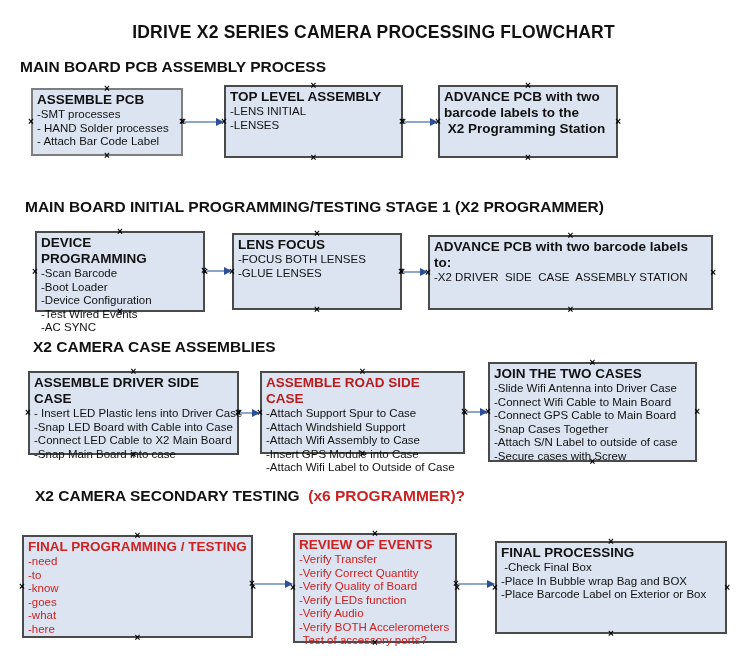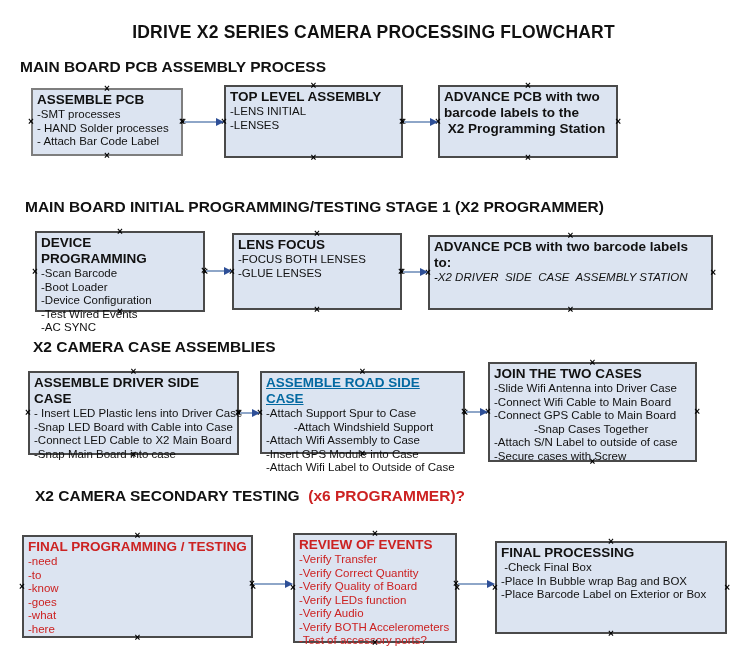--- a/index.html
+++ b/index.html
@@ -102,21 +102,21 @@
         <div class="node-item" style="color: rgb(17, 17, 17);">-GLUE LENSES</div>
       </div>
       <div class="handle h-top" style="color: rgb(0, 0, 0);">×</div>
       <div class="handle h-bottom" style="color: rgb(0, 0, 0);">×</div>
       <div class="handle h-left" style="color: rgb(0, 0, 0);">×</div>
       <div class="handle h-right" style="color: rgb(0, 0, 0);">×</div>
     </div>
     <div class="node" style="left: 428px; top: 235px; width: 285px; height: 75px; background: rgb(220, 228, 241); border-color: rgb(74, 74, 74);">
       <div class="node-title" style="color: rgb(17, 17, 17);">ADVANCE PCB with two barcode labels to:</div>
       <div class="node-items">
-        <div class="node-item" style="color: rgb(17, 17, 17); font-style: italic;">-X2 DRIVER  SIDE  CASE  ASSEMBLY STATION</div>
+        <div class="node-item" style="color: rgb(17, 17, 17);">-X2 DRIVER  SIDE  CASE  ASSEMBLY STATION</div>
       </div>
       <div class="handle h-top" style="color: rgb(0, 0, 0);">×</div>
       <div class="handle h-bottom" style="color: rgb(0, 0, 0);">×</div>
       <div class="handle h-left" style="color: rgb(0, 0, 0);">×</div>
       <div class="handle h-right" style="color: rgb(0, 0, 0);">×</div>
     </div>
     <div class="section-header" style="left: 33px; top: 338px;"><span style="color: rgb(17, 17, 17);">X2 CAMERA CASE ASSEMBLIES</span></div>
     <div class="node" style="left: 28px; top: 371px; width: 211px; height: 84px; background: rgb(220, 228, 241); border-color: rgb(74, 74, 74);">
       <div class="node-title" style="color: rgb(17, 17, 17);">ASSEMBLE DRIVER SIDE CASE</div>
       <div class="node-items">
@@ -124,40 +124,40 @@
         <div class="node-item" style="color: rgb(17, 17, 17);">-Snap LED Board with Cable into Case</div>
         <div class="node-item" style="color: rgb(17, 17, 17);">-Connect LED Cable to X2 Main Board</div>
         <div class="node-item" style="color: rgb(17, 17, 17);">-Snap Main Board into case</div>
       </div>
       <div class="handle h-top" style="color: rgb(0, 0, 0);">×</div>
       <div class="handle h-bottom" style="color: rgb(0, 0, 0);">×</div>
       <div class="handle h-left" style="color: rgb(0, 0, 0);">×</div>
       <div class="handle h-right" style="color: rgb(0, 0, 0);">×</div>
     </div>
     <div class="node" style="left: 260px; top: 371px; width: 205px; height: 83px; background: rgb(220, 228, 241); border-color: rgb(74, 74, 74);">
-      <div class="node-title" style="color: #0369a1; text-decoration: underline;">ASSEMBLE ROAD SIDE CASE</div>
+      <div class="node-title" style="color: #b91c1c;">ASSEMBLE ROAD SIDE CASE</div>
       <div class="node-items">
         <div class="node-item" style="color: rgb(17, 17, 17);">-Attach Support Spur to Case</div>
-        <div class="node-item" style="color: rgb(17, 17, 17); text-align: center;">-Attach Windshield Support</div>
+        <div class="node-item" style="color: rgb(17, 17, 17);">-Attach Windshield Support</div>
         <div class="node-item" style="color: rgb(17, 17, 17);">-Attach Wifi Assembly to Case</div>
         <div class="node-item" style="color: rgb(17, 17, 17);">-Insert GPS Module into Case</div>
         <div class="node-item" style="color: rgb(17, 17, 17);">-Attach Wifi Label to Outside of Case</div>
       </div>
       <div class="handle h-top" style="color: rgb(0, 0, 0);">×</div>
       <div class="handle h-bottom" style="color: rgb(0, 0, 0);">×</div>
       <div class="handle h-left" style="color: rgb(0, 0, 0);">×</div>
       <div class="handle h-right" style="color: rgb(0, 0, 0);">×</div>
     </div>
     <div class="node" style="left: 488px; top: 362px; width: 209px; height: 100px; background: rgb(220, 228, 241); border-color: rgb(74, 74, 74);">
       <div class="node-title" style="color: rgb(17, 17, 17);">JOIN THE TWO CASES</div>
       <div class="node-items">
         <div class="node-item" style="color: rgb(17, 17, 17);">-Slide Wifi Antenna into Driver Case</div>
         <div class="node-item" style="color: rgb(17, 17, 17);">-Connect Wifi Cable to Main Board</div>
         <div class="node-item" style="color: rgb(17, 17, 17);">-Connect GPS Cable to Main Board</div>
-        <div class="node-item" style="color: rgb(17, 17, 17); margin-left: 40px;">-Snap Cases Together</div>
+        <div class="node-item" style="color: rgb(17, 17, 17);">-Snap Cases Together</div>
         <div class="node-item" style="color: rgb(17, 17, 17);">-Attach S/N Label to outside of case</div>
         <div class="node-item" style="color: rgb(17, 17, 17);">-Secure cases with Screw</div>
       </div>
       <div class="handle h-top" style="color: rgb(0, 0, 0);">×</div>
       <div class="handle h-bottom" style="color: rgb(0, 0, 0);">×</div>
       <div class="handle h-left" style="color: rgb(0, 0, 0);">×</div>
       <div class="handle h-right" style="color: rgb(0, 0, 0);">×</div>
     </div>
     <div class="section-header" style="left: 35px; top: 487px;"><span style="color: rgb(17, 17, 17);">X2 CAMERA SECONDARY TESTING </span><span style="color: rgb(204, 34, 34);"> (x6 PROGRAMMER)?</span></div>
     <div class="node" style="left: 22px; top: 535px; width: 231px; height: 103px; background: rgb(220, 228, 241); border-color: rgb(74, 74, 74);">

